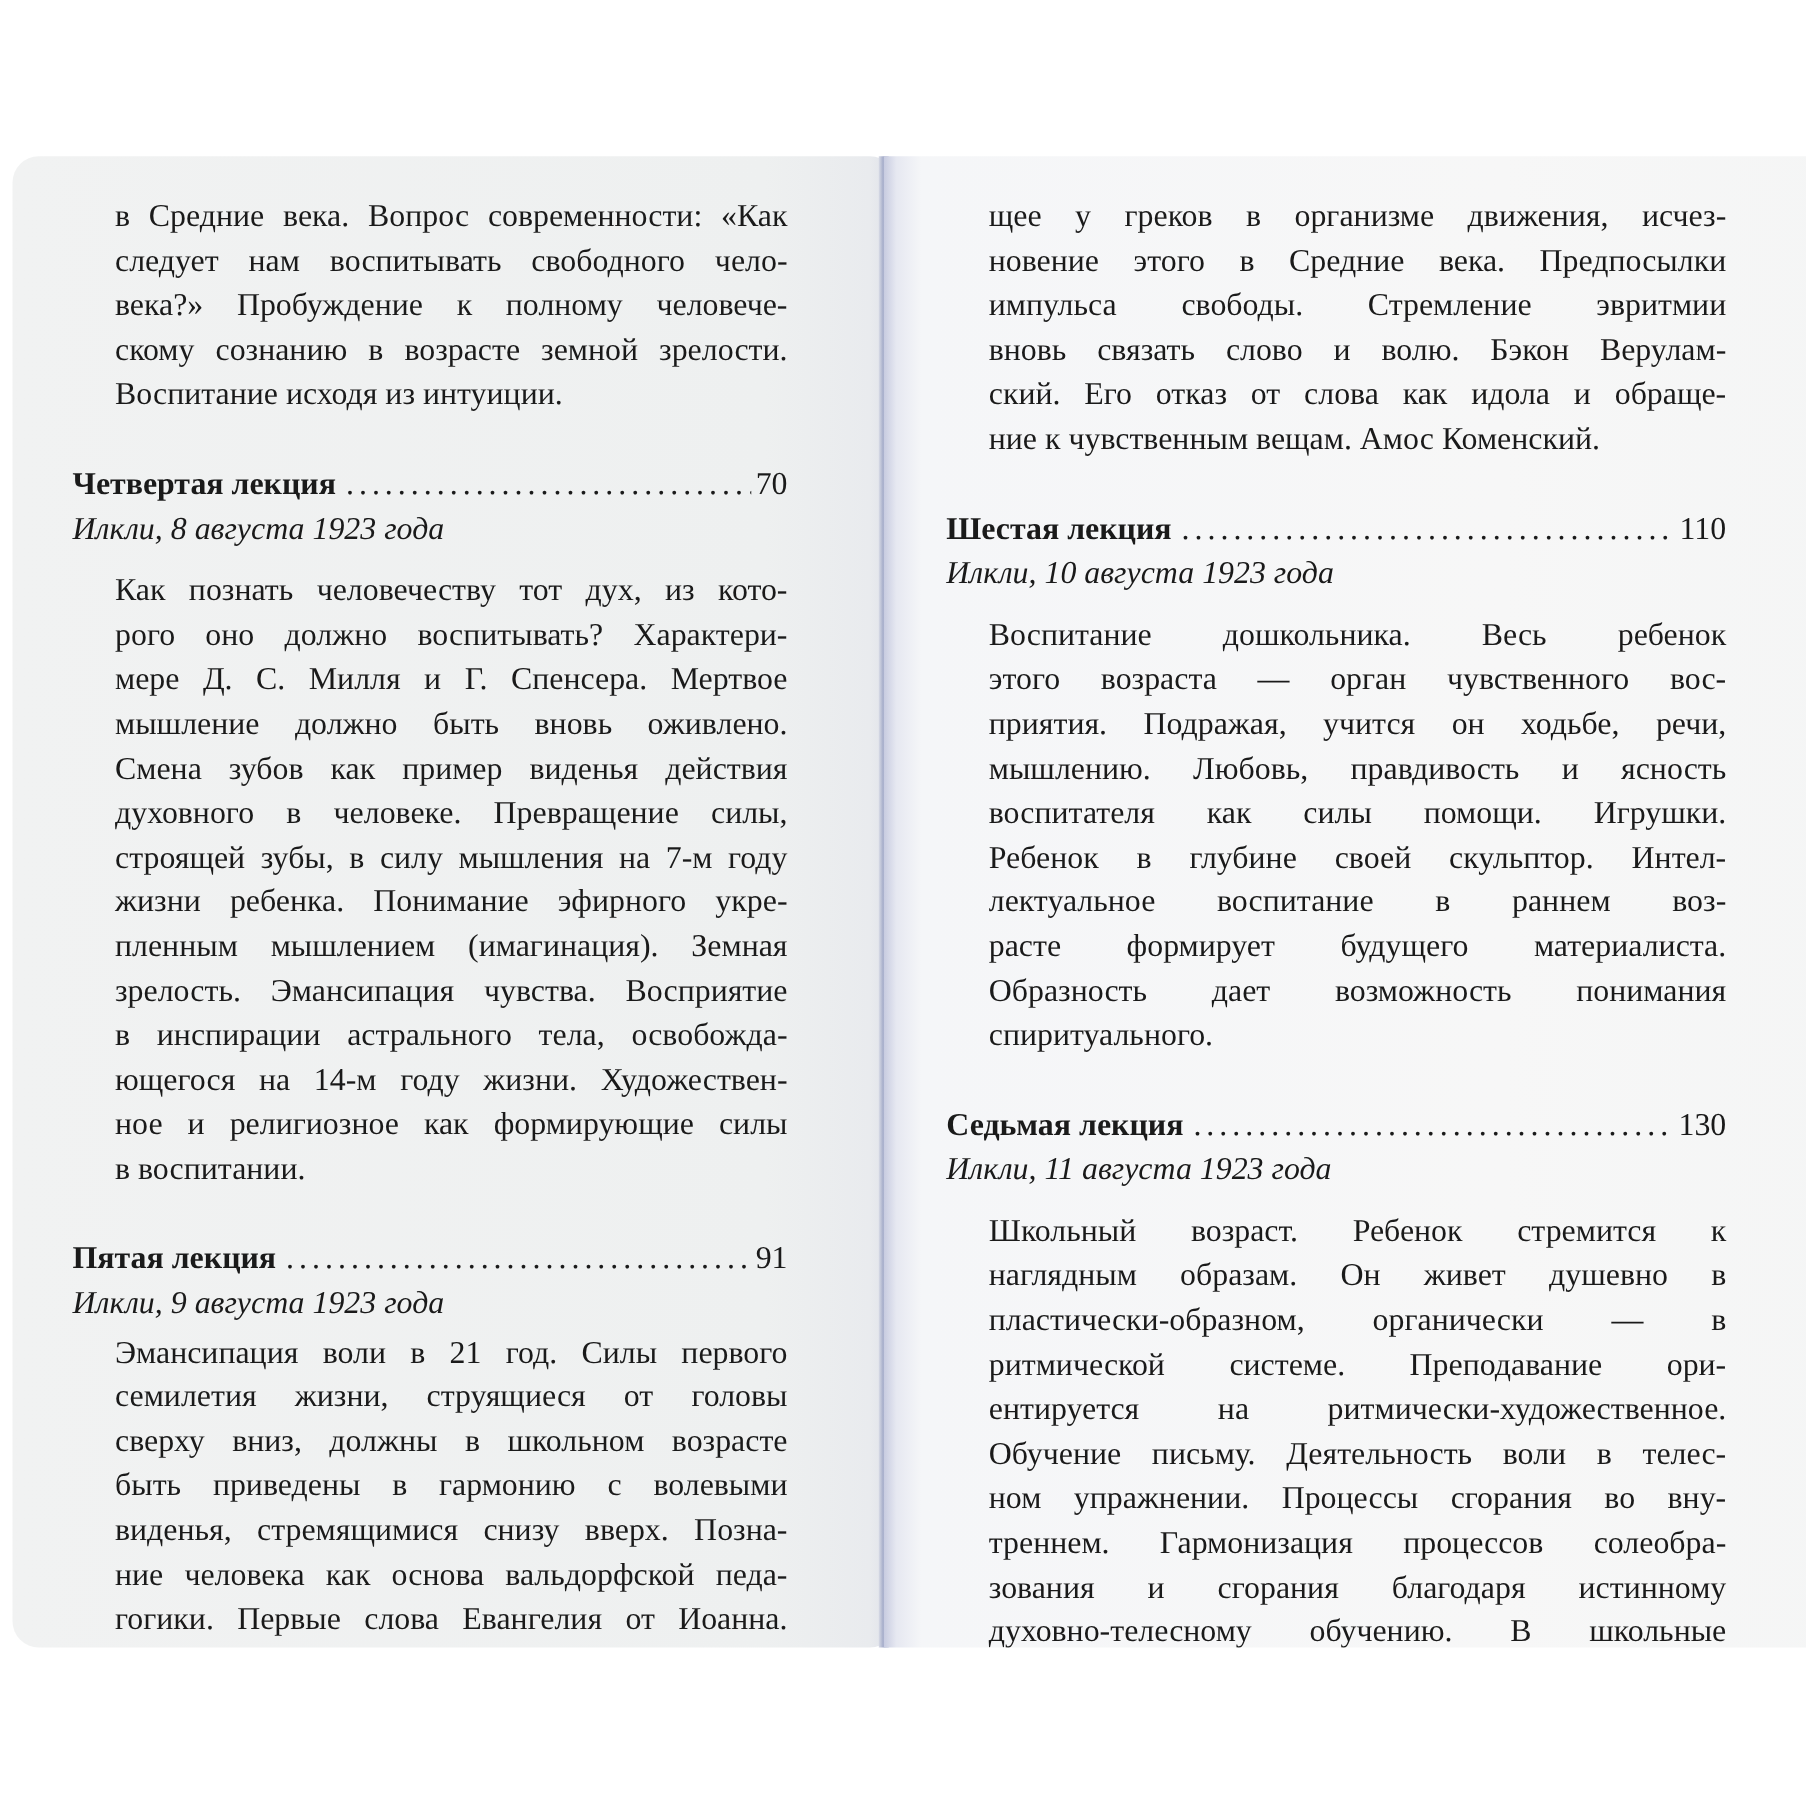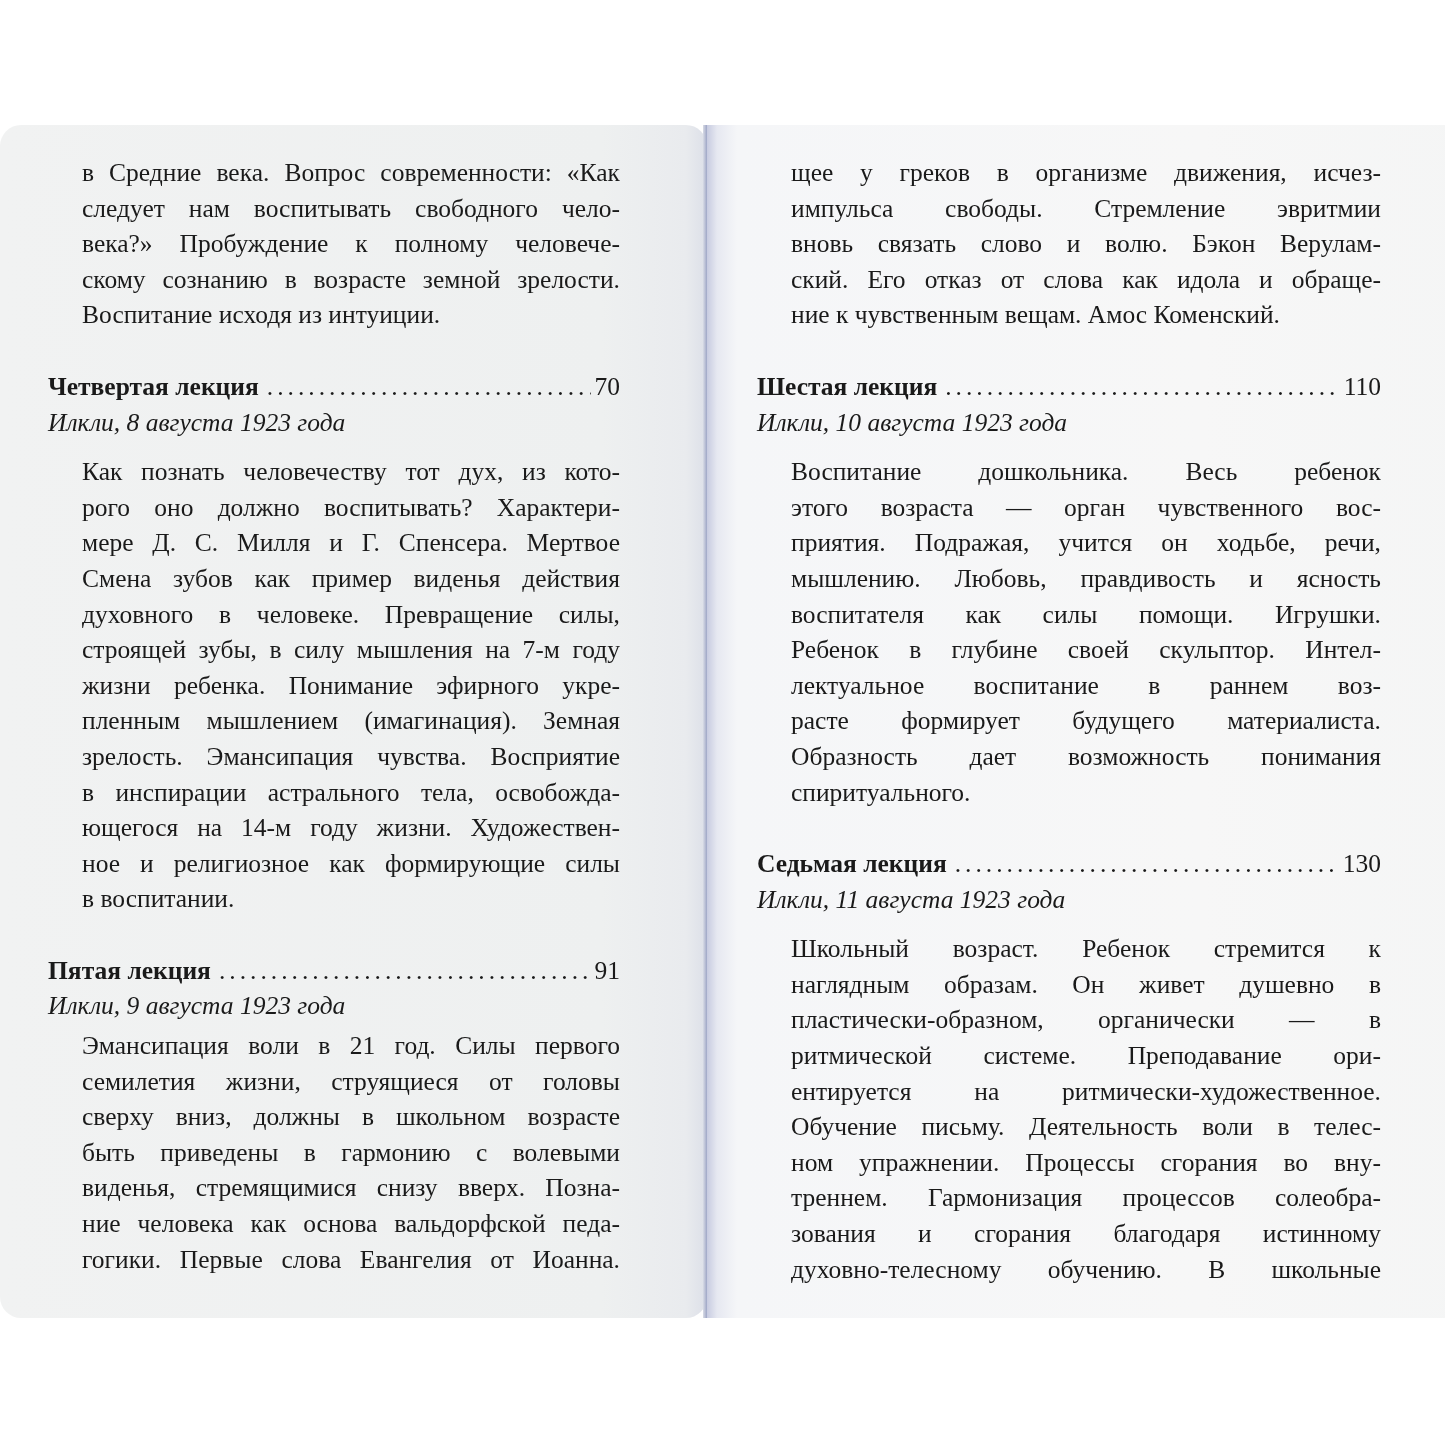--- a/index.html
+++ b/index.html
@@ -14,21 +14,21 @@
   .spread {
     position: absolute;
     left: 0; top: 125px;
     width: 1445px; height: 1193px;
   }
   .page {
     position: absolute; top: 0; bottom: 0;
     overflow: hidden;
   }
   .page.left {
-    left: 0; width: 707px;
+    left: 10px; width: 707px;
     background: linear-gradient(to right, #f1f2f2 0%, #eef0f0 85%, #e9ebee 97%, #dcdfe8 100%);
     border-radius: 21px;
   }
   .page.right {
     left: 707px; width: 824px;
     background: linear-gradient(to right, #c7cbe0 0px, #e6e8f1 10px, #f5f6f8 30px, #f7f7f7 60%, #f4f5f5 100%);
   }
   .gutter {
     position: absolute; top: 0; bottom: 0; left: 703px; width: 8px;
     background: linear-gradient(to right, #d9dce6, #9ea6c6 50%, #c5cadd);
@@ -93,20 +93,21 @@
         <div class="heading">
           <span class="title">Четвертая лекция</span>
           <span class="dots"></span>
           <span class="pg">70</span>
         </div>
         <div class="date">Илкли, 8 августа 1923 года</div>
         <div class="para">
           <span class="ln">Как познать человечеству тот дух, из кото-</span>
           <span class="ln">рого оно должно воспитывать? Характери-</span>
           <span class="ln">мере Д. С. Милля и Г. Спенсера. Мертвое</span>
+          <span class="ln">мышление должно быть вновь оживлено.</span>
           <span class="ln">Смена зубов как пример виденья действия</span>
           <span class="ln">духовного в человеке. Превращение силы,</span>
           <span class="ln">строящей зубы, в силу мышления на 7-м году</span>
           <span class="ln">жизни ребенка. Понимание эфирного укре-</span>
           <span class="ln">пленным мышлением (имагинация). Земная</span>
           <span class="ln">зрелость. Эмансипация чувства. Восприятие</span>
           <span class="ln">в инспирации астрального тела, освобожда-</span>
           <span class="ln">ющегося на 14-м году жизни. Художествен-</span>
           <span class="ln">ное и религиозное как формирующие силы</span>
           <span class="ln last">в воспитании.</span>
@@ -135,20 +136,21 @@
     </div>
   </div>
 
   <div class="gutter"></div>
 
   <div class="page right">
     <div class="content">
 
       <div class="para">
         <span class="ln">щее у греков в организме движения, исчез-</span>
+        <span class="ln">новение этого в Средние века. Предпосылки</span>
         <span class="ln">импульса свободы. Стремление эвритмии</span>
         <span class="ln">вновь связать слово и волю. Бэкон Верулам-</span>
         <span class="ln">ский. Его отказ от слова как идола и обраще-</span>
         <span class="ln last">ние к чувственным вещам. Амос Коменский.</span>
       </div>
 
       <div class="entry" style="margin-left:-34px;">
         <div class="heading">
           <span class="title">Шестая лекция</span>
           <span class="dots"></span>

